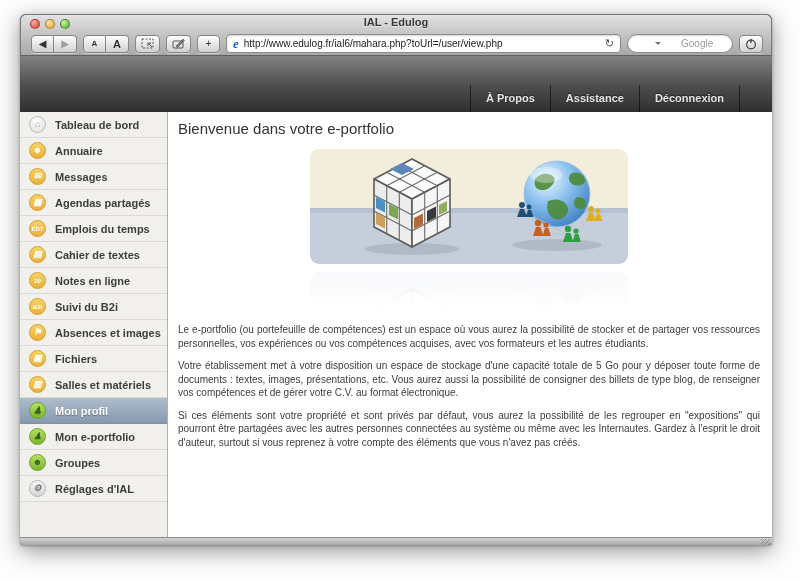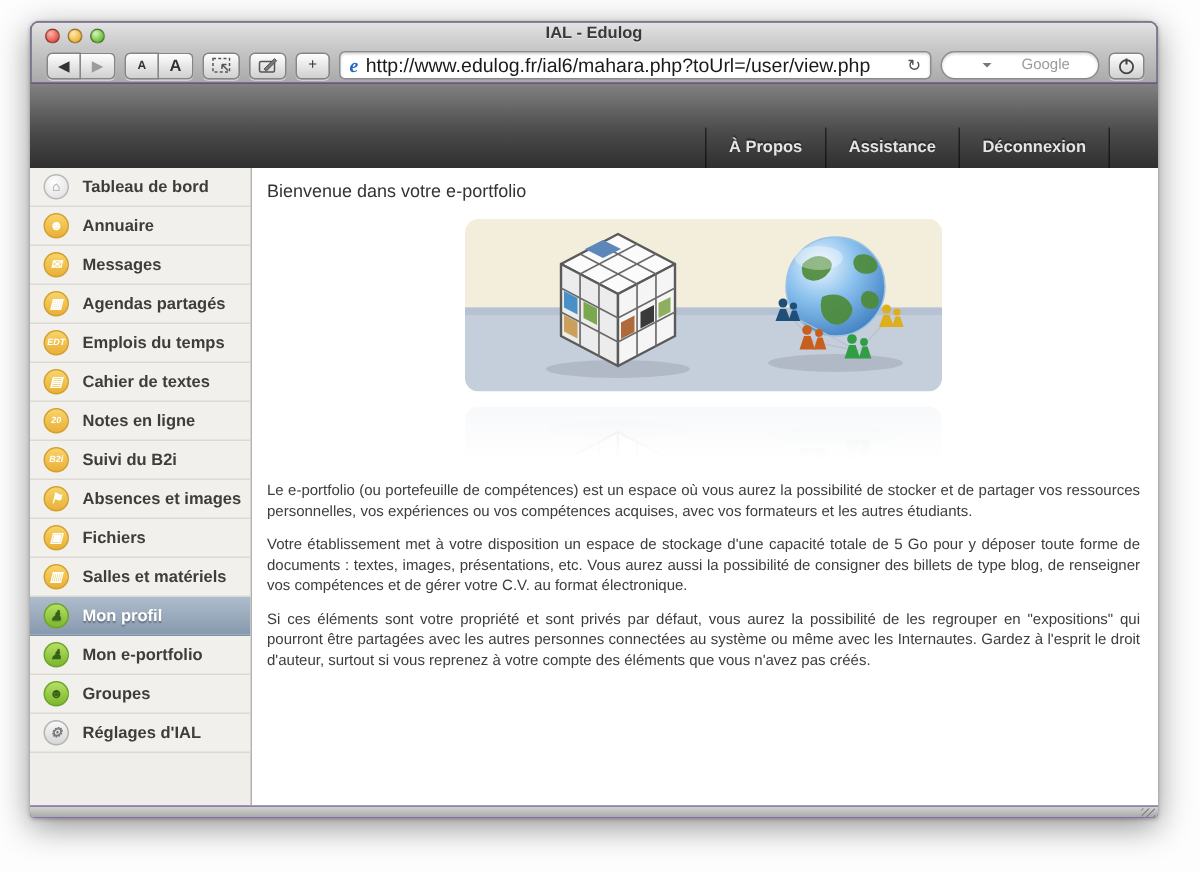--- a/index.html
+++ b/index.html
@@ -25,21 +25,21 @@
     background:linear-gradient(#fefefe,#d0d0d0); border:1px solid #868686; border-radius:4px;
     font-size:10px; color:#333; box-shadow:0 1px 0 rgba(255,255,255,.45); cursor:pointer; }
   .tbgroup .tbbtn:first-child { border-radius:4px 0 0 4px; }
   .tbgroup .tbbtn:last-child { border-radius:0 4px 4px 0; border-left:none; }
   .tbbtn .dis { color:#9c9c9c; }
   .a-small { font-size:8px; font-weight:bold; }
   .a-big { font-size:11px; font-weight:bold; }
   .urlfield { flex:1; display:flex; align-items:center; gap:5px; height:19px; background:#fff;
     border:1px solid #8b8b8b; border-radius:4px; padding:0 6px; box-shadow:inset 0 1px 2px rgba(0,0,0,.18); }
   .favicon { font-family:"Liberation Serif", serif; font-style:italic; font-weight:bold; color:#1e66c9; font-size:13px; line-height:1; }
-  .urlinput { flex:1; border:none; outline:none; font-size:13px; color:#1a1a1a; font-family:"Liberation Sans",sans-serif; background:transparent; }
+  .urlinput { flex:1; border:none; outline:none; font-size:10px; color:#1a1a1a; font-family:"Liberation Sans",sans-serif; background:transparent; }
   .reload { font-size:11px; color:#4d4d4d; cursor:pointer; }
   .searchfield { width:106px; display:flex; align-items:center; gap:20px; height:19px; background:#fff;
     border:1px solid #8b8b8b; border-radius:10px; padding:0 7px; box-shadow:inset 0 1px 2px rgba(0,0,0,.18); }
   .searchfield input { width:60px; border:none; outline:none; font-size:10px; color:#333; background:transparent; font-family:"Liberation Sans",sans-serif; }
   .searchfield input::placeholder { color:#9b9b9b; }
   .chev { width:0; height:0; border-left:3px solid transparent; border-right:3px solid transparent; border-top:3px solid #777; }
 
   
   .appheader { height:56px; position:relative; background:linear-gradient(180deg,#818181,#4c4c4c 55%,#2f2f2f); }
   .profilecard { position:absolute; left:3px; top:2px; width:143px; height:51px; background:#fff;
@@ -59,21 +59,21 @@
   .ic { width:17px; height:17px; border-radius:50%; display:flex; align-items:center; justify-content:center;
     font-size:9px; line-height:1; flex:none; font-style:normal; }
   .ic.white { background:radial-gradient(circle at 40% 30%,#ffffff,#dcdcdc); border:1px solid #b8b8b8; color:#8a8a8a; }
   .ic.yellow { background:linear-gradient(#f7d469,#e9b038); border:1px solid #d49f2c; color:#fff; }
   .ic.green { background:linear-gradient(#b5e062,#7cb62e); border:1px solid #6da327; color:#37611a; }
   .ic.gray { background:linear-gradient(#f7f7f7,#d7d7d7); border:1px solid #b3b3b3; color:#777; }
   .ic .tiny { font-size:6px; font-weight:bold; }
   .si.sel { background:linear-gradient(#aebdcc,#8799ae); color:#fff; border-bottom-color:#7e92a7; text-shadow:0 1px 1px rgba(0,0,0,.35); }
 
   .main { flex:1; background:#fff; padding:6px 12px 0 10px; position:relative; }
-  .pagetitle { font-size:12px; font-weight:400; color:#333; margin:2px 0 0 0; }
+  .pagetitle { font-size:15px; font-weight:400; color:#333; margin:2px 0 0 0; }
 
   
   .hero { width:318px; margin:12px auto 0; }
   .heroreflect { width:318px; height:46px; margin:0 auto; overflow:hidden; position:relative; }
   .heroreflect .flip { transform:scaleY(-1); opacity:.25; }
   .heroreflect .fade { position:absolute; inset:0; background:linear-gradient(rgba(255,255,255,.45), #fff 88%); }
 
   .para { font-size:10px; line-height:1.35; color:#3d3d3d; text-align:justify; margin-top:9px; }
 
   .cta { position:relative; height:58px; margin-top:12px; }

